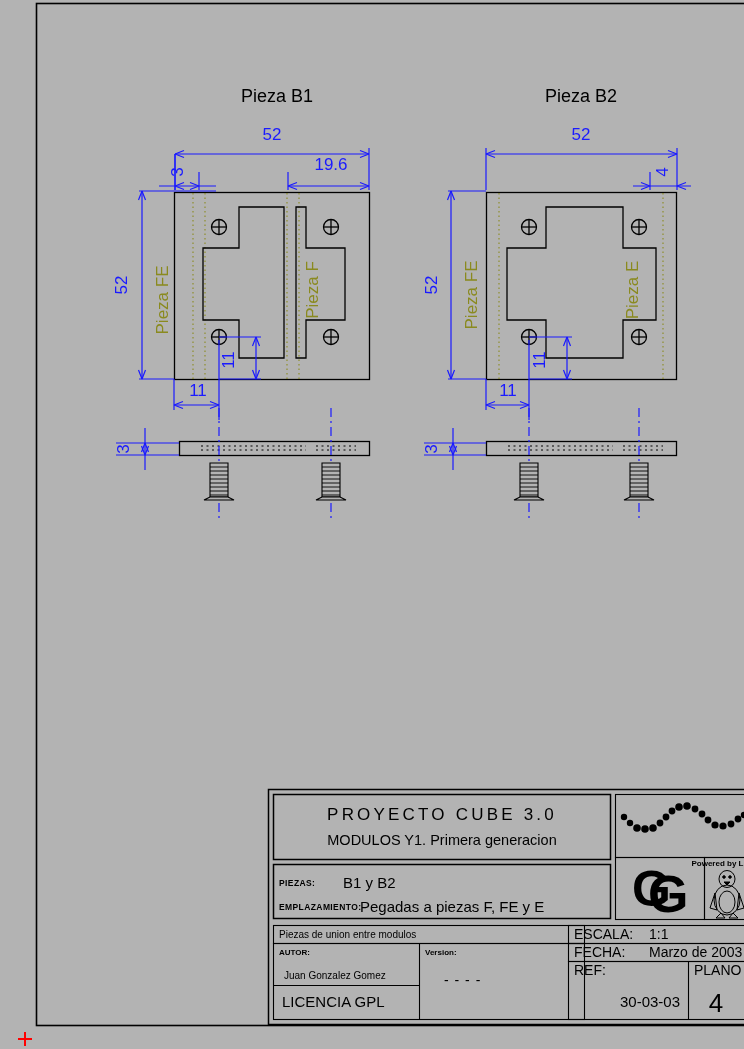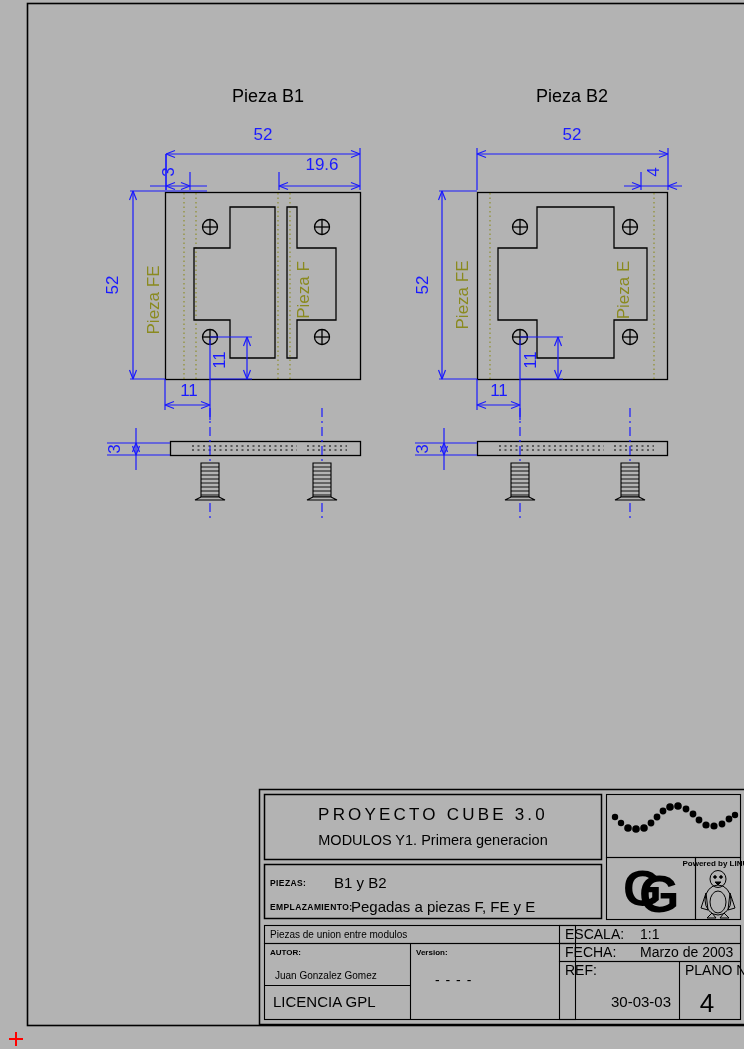--- a/index.html
+++ b/index.html
@@ -10,21 +10,21 @@
   }
   body {
     width: 744px;
     height: 1049px;
     position: relative;
     overflow: hidden;
     font-family: "Liberation Sans", sans-serif;
   }
   #stage {
     position: absolute;
-    left: 7px; top: 0;
+    left: 16px; top: 0;
     width: 688px;
     height: 1049px;
   }
   svg#cad {
     display: block;
     width: 744px;
     height: 1049px;
     background: #b3b3b3;
   }
   text { font-family: "Liberation Sans", sans-serif; }

